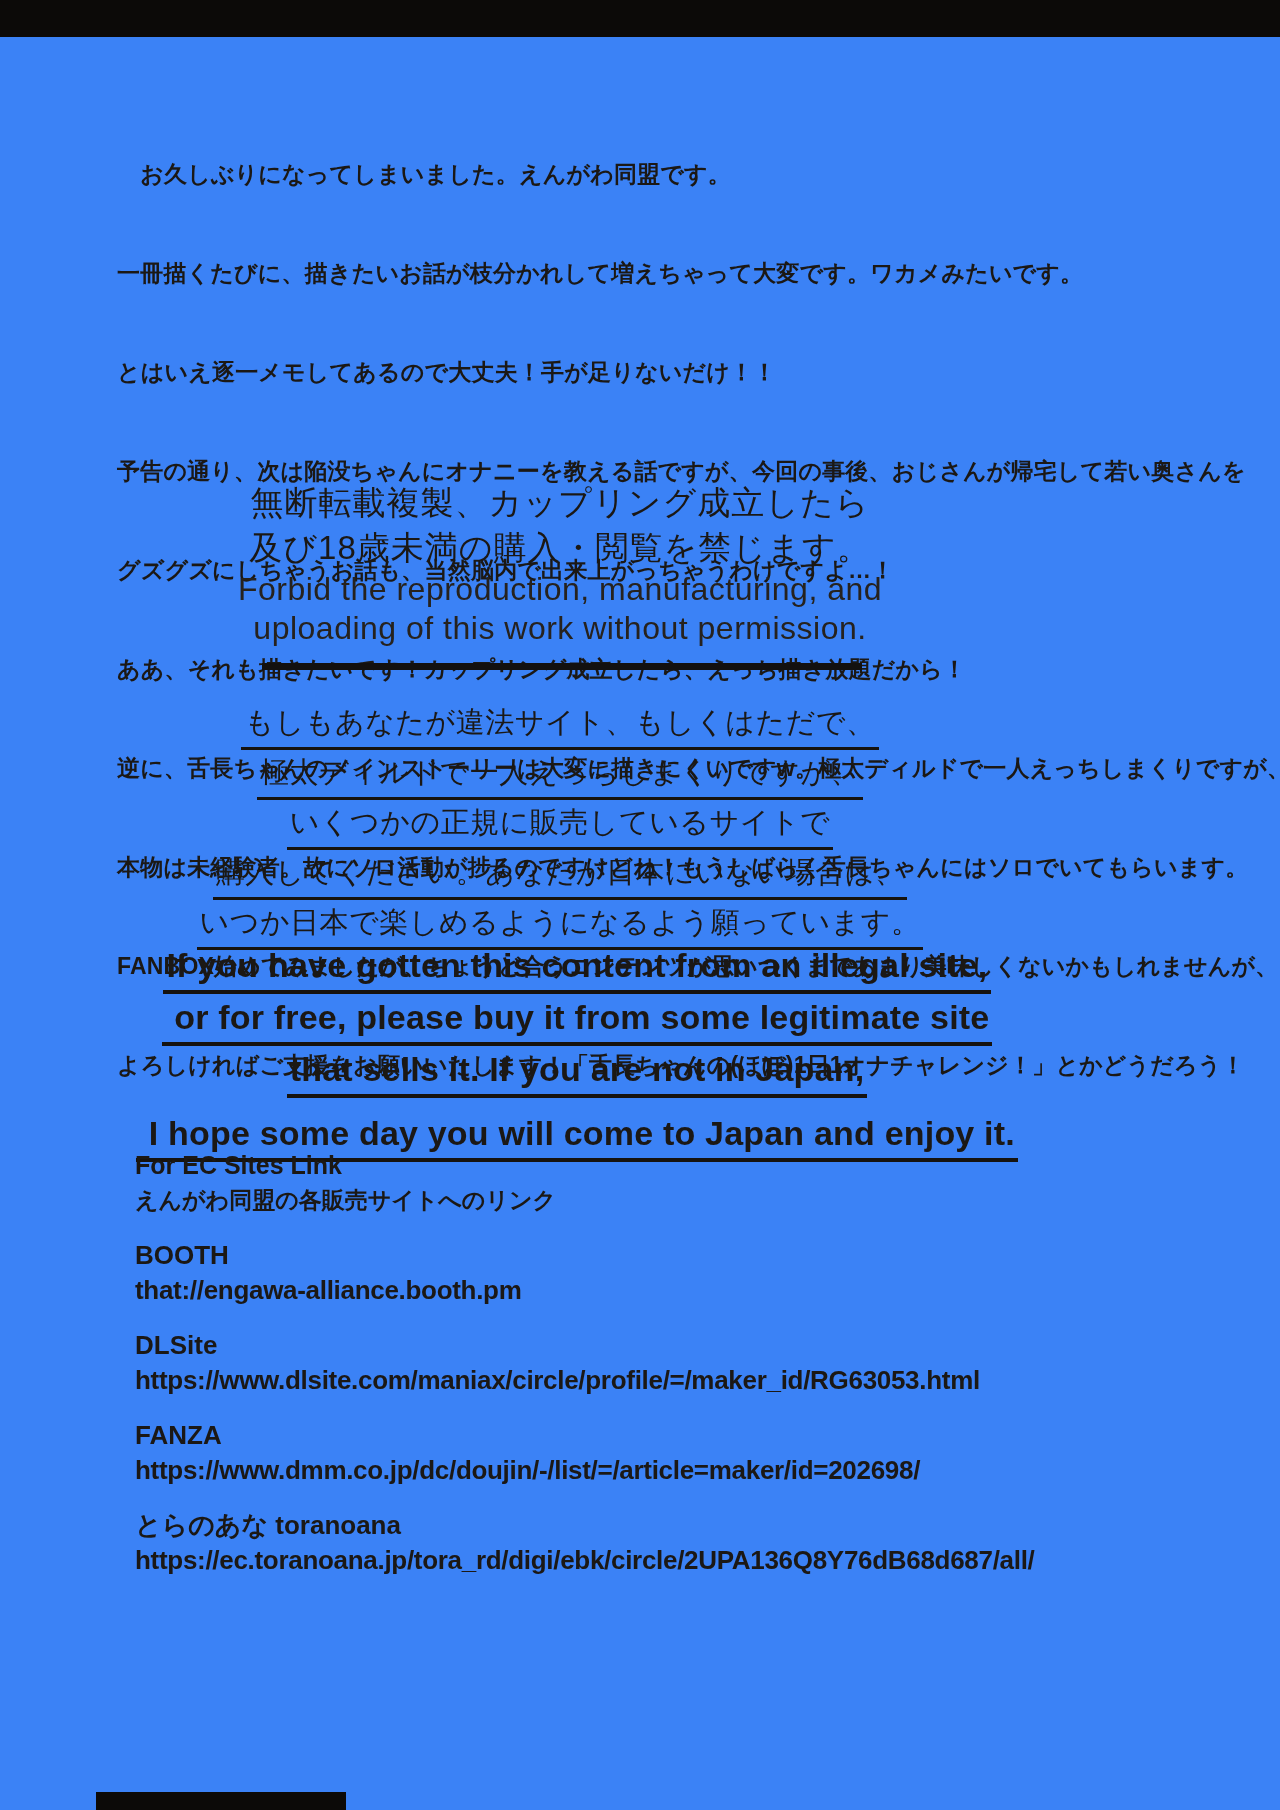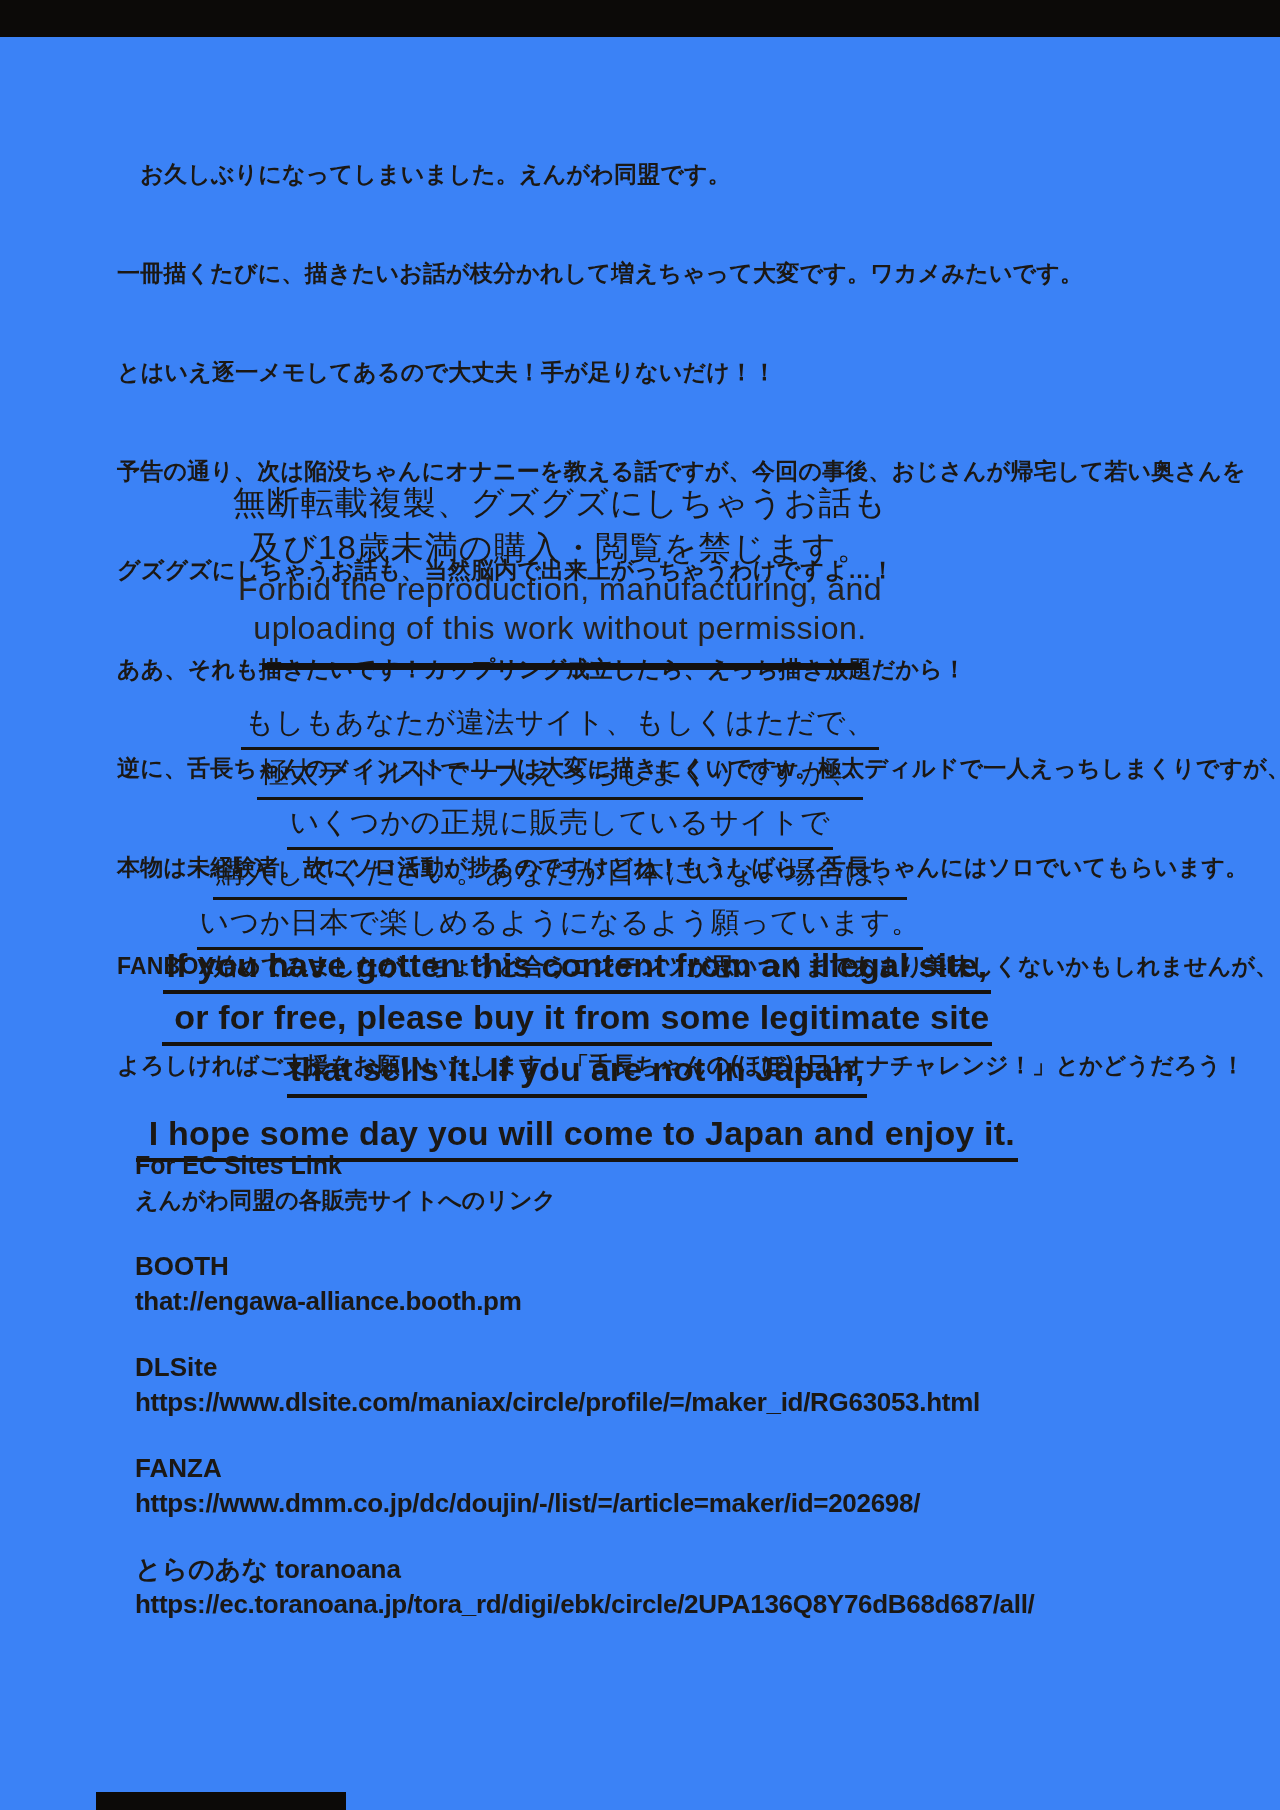--- a/index.html
+++ b/index.html
@@ -26,21 +26,21 @@
     border-bottom:3px solid #16130f; padding:0 3px 2px;
   }
   .warning-jp { top:700px; font-size:29px; line-height:45px; font-weight:400; letter-spacing:0.5px; }
   .warning-en { top:942px; font-size:34px; line-height:46px; font-weight:700; letter-spacing:0.2px;margin-left:17px; }
   .warning-en .wline span { border-bottom-width:4px; }
   .warning-en .wline.last { margin-top:12px; }
 
   .ec { position:absolute; left:135px; top:1148px; font-weight:600; }
   .ec .ec-head-en { font-size:25px; line-height:35px; }
   .ec .ec-head-jp { font-size:23px; line-height:35px; }
-  .ec .site { margin-top:31px; }
+  .ec .site { margin-top:20px; }
   .ec .site .name { font-size:26px; line-height:35px; }
   .ec .site .url  { font-size:26px; line-height:35px; letter-spacing:-0.3px; }
 </style>
 </head>
 <body>
 
 <div class="page">
   <div class="top-bar"></div>
 
   <div class="afterword">
@@ -50,21 +50,21 @@
     <div>予告の通り、次は陥没ちゃんにオナニーを教える話ですが、今回の事後、おじさんが帰宅して若い奥さんを</div>
     <div>グズグズにしちゃうお話も、当然脳内で出来上がっちゃうわけですよ…！</div>
     <div>ああ、それも描きたいです！カップリング成立したら、えっち描き放題だから！</div>
     <div>逆に、舌長ちゃんのメインストーリーは大変に描きにくいですw。極太ディルドで一人えっちしまくりですが、</div>
     <div>本物は未経験者。故にソロ活動が捗るのですけどね！もうしばらく舌長ちゃんにはソロでいてもらいます。</div>
     <div>FANBOX始めてみましたが、ちょうど合うコンテンツが思いつくまであまり美味しくないかもしれませんが、</div>
     <div>よろしければご支援をお願いいたします！「舌長ちゃんの(ほぼ)1日1オナチャレンジ！」とかどうだろう！</div>
   </div>
 
   <div class="centered copyright">
-    <div class="jp">無断転載複製、グズグズにしちゃうお話も</div>
+    <div class="jp">無断転載複製、カップリング成立したら</div>
     <div class="jp">及び18歳未満の購入・閲覧を禁じます。</div>
     <div class="en">Forbid the reproduction, manufacturing, and</div>
     <div class="en">uploading of this work without permission.</div>
   </div>
 
   <div class="divider"></div>
 
   <div class="centered warning warning-jp">
     <div class="wline"><span>もしもあなたが違法サイト、もしくはただで、</span></div>
     <div class="wline"><span>極太ディルドで一人えっちしまくりですが、</span></div>

